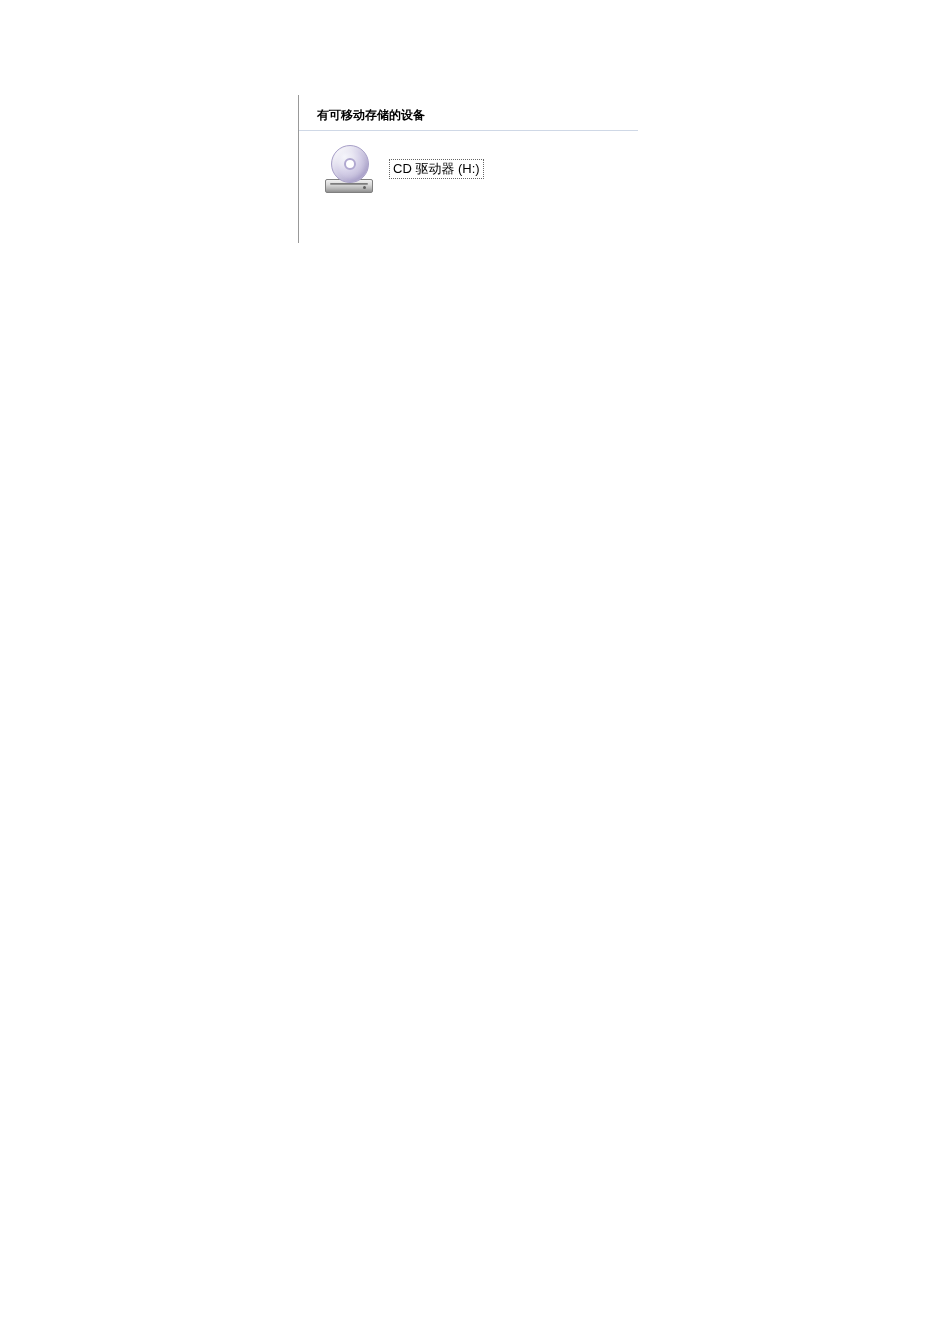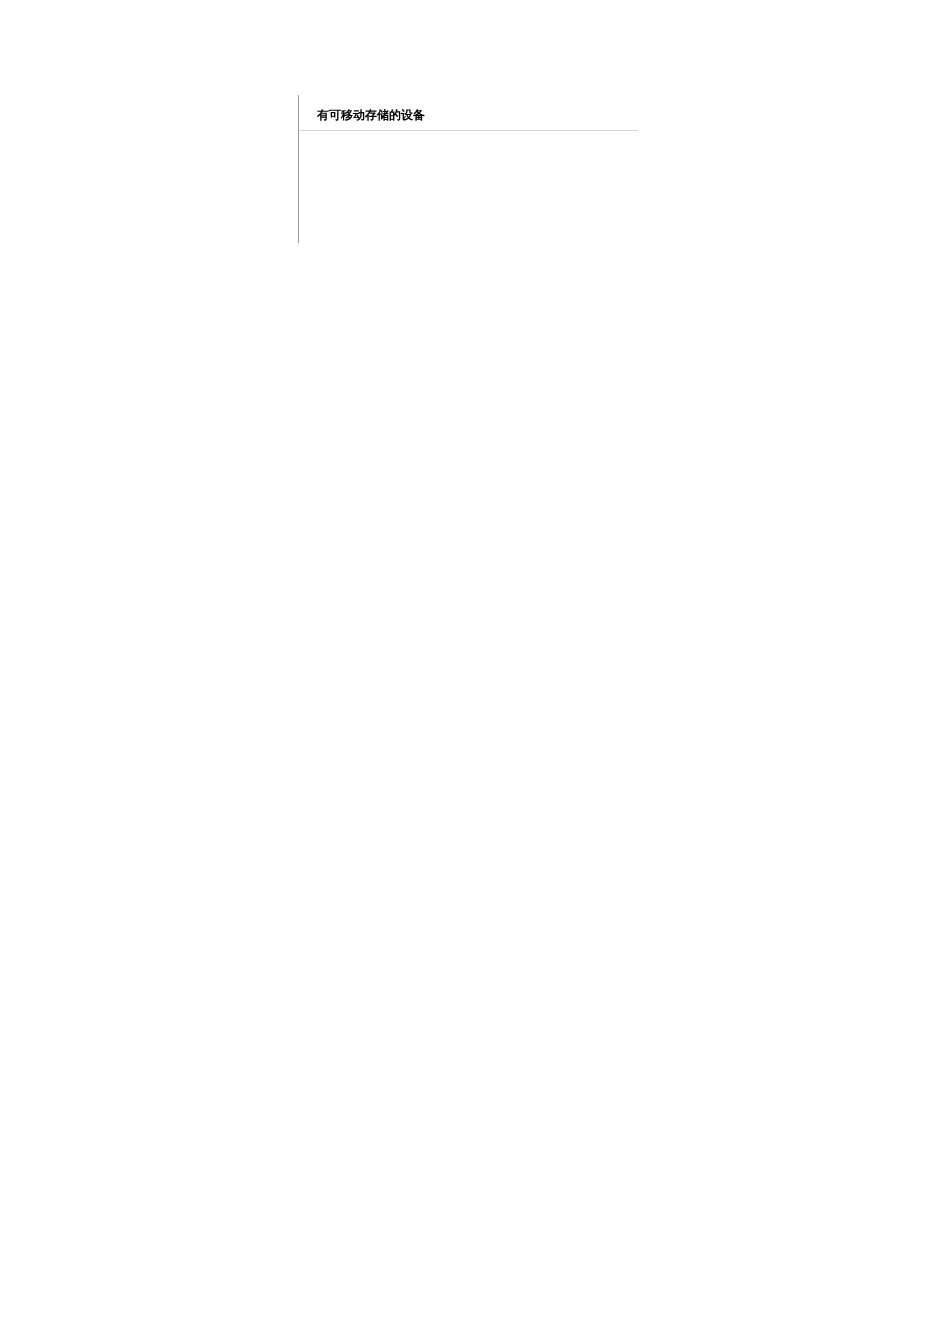--- a/index.html
+++ b/index.html
@@ -113,13 +113,20 @@
       border-radius: 50%;
     }
   </style>
 </head>
 <body>
 
 <div class="container">
   <div class="section-header">
     <span>有可移动存储的设备</span>
   </div>
+  <div class="drive-item">
+    <div class="drive-icon">
+      <div class="tray"></div>
+      <div class="disc"></div>
+    </div>
+    <span class="drive-label">CD 驱动器 (H:)</span>
+  </div>
 </div>
 
 </body></html>

